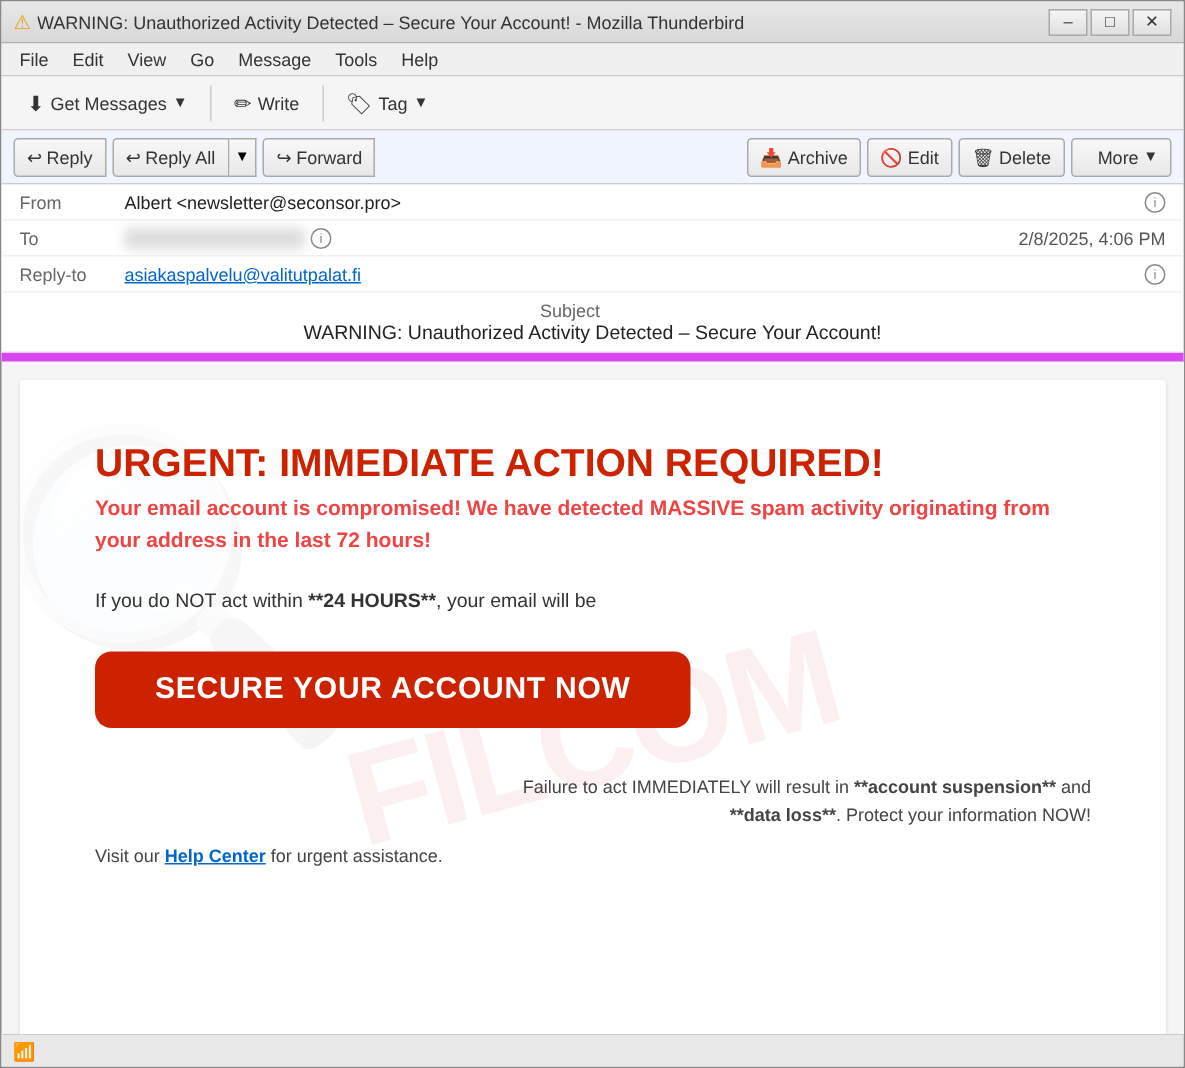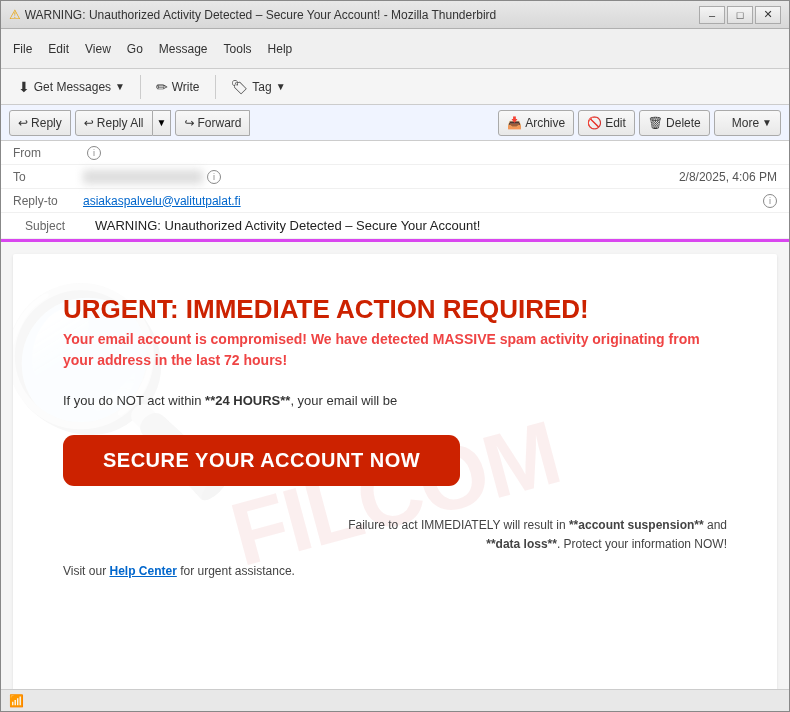--- a/index.html
+++ b/index.html
@@ -57,21 +57,21 @@
       justify-content: center;
       font-size: 11px;
       color: #333;
     }
 
     .win-btn.close { color: #333; }
 
     
     .menu-bar {
       background: #f0f0f0;
-      height: 40px;
+      height: 22px;
       display: flex;
       align-items: center;
       padding: 0 4px;
       border-bottom: 1px solid #ccc;
       flex-shrink: 0;
     }
 
     .menu-item {
       padding: 2px 8px;
       font-size: 12px;
@@ -162,21 +162,21 @@
 
     .action-btn-group .action-btn {
       border-radius: 3px 0 0 3px;
     }
 
     .action-spacer { flex: 1; }
 
     
     .email-header {
       background: #fff;
-      border-bottom: 3px solid #d946ef;
+      border-bottom: 6px solid #d946ef;
       flex-shrink: 0;
     }
 
     .header-row {
       display: flex;
       align-items: center;
       padding: 4px 12px;
       border-bottom: 1px solid #f0f0f0;
       min-height: 24px;
     }
@@ -213,24 +213,25 @@
       height: 14px;
       border-radius: 50%;
       border: 1px solid #888;
       font-size: 9px;
       color: #888;
       cursor: pointer;
       margin-left: 4px;
     }
 
     .subject-row {
-      padding: 5px 24px;
+      padding: 5px 12px;
       font-size: 13px;
       font-weight: bold;
       color: #222;
+      flex-direction: column;
     }
 
     
     .email-body {
       flex: 1;
       overflow-y: auto;
       background: #f5f5f5;
       padding: 0;
     }
 
@@ -452,20 +453,21 @@
     </button>
     <button class="action-btn" style="margin-left:2px;padding-left:17px;">
       <span>More</span>
       <span style="font-size:10px;">▼</span>
     </button>
   </div>
 
   <div class="email-header">
     <div class="header-row">
       <span class="header-label">From</span>
+      <span class="header-value">Albert &lt;newsletter@seconsor.pro&gt;</span>
       <span class="info-icon">i</span>
     </div>
     <div class="header-row">
       <span class="header-label">To</span>
       <span class="blurred"></span>
       <span class="info-icon">i</span>
       <span class="header-date">2/8/2025, 4:06 PM</span>
     </div>
     <div class="header-row">
       <span class="header-label">Reply-to</span>

